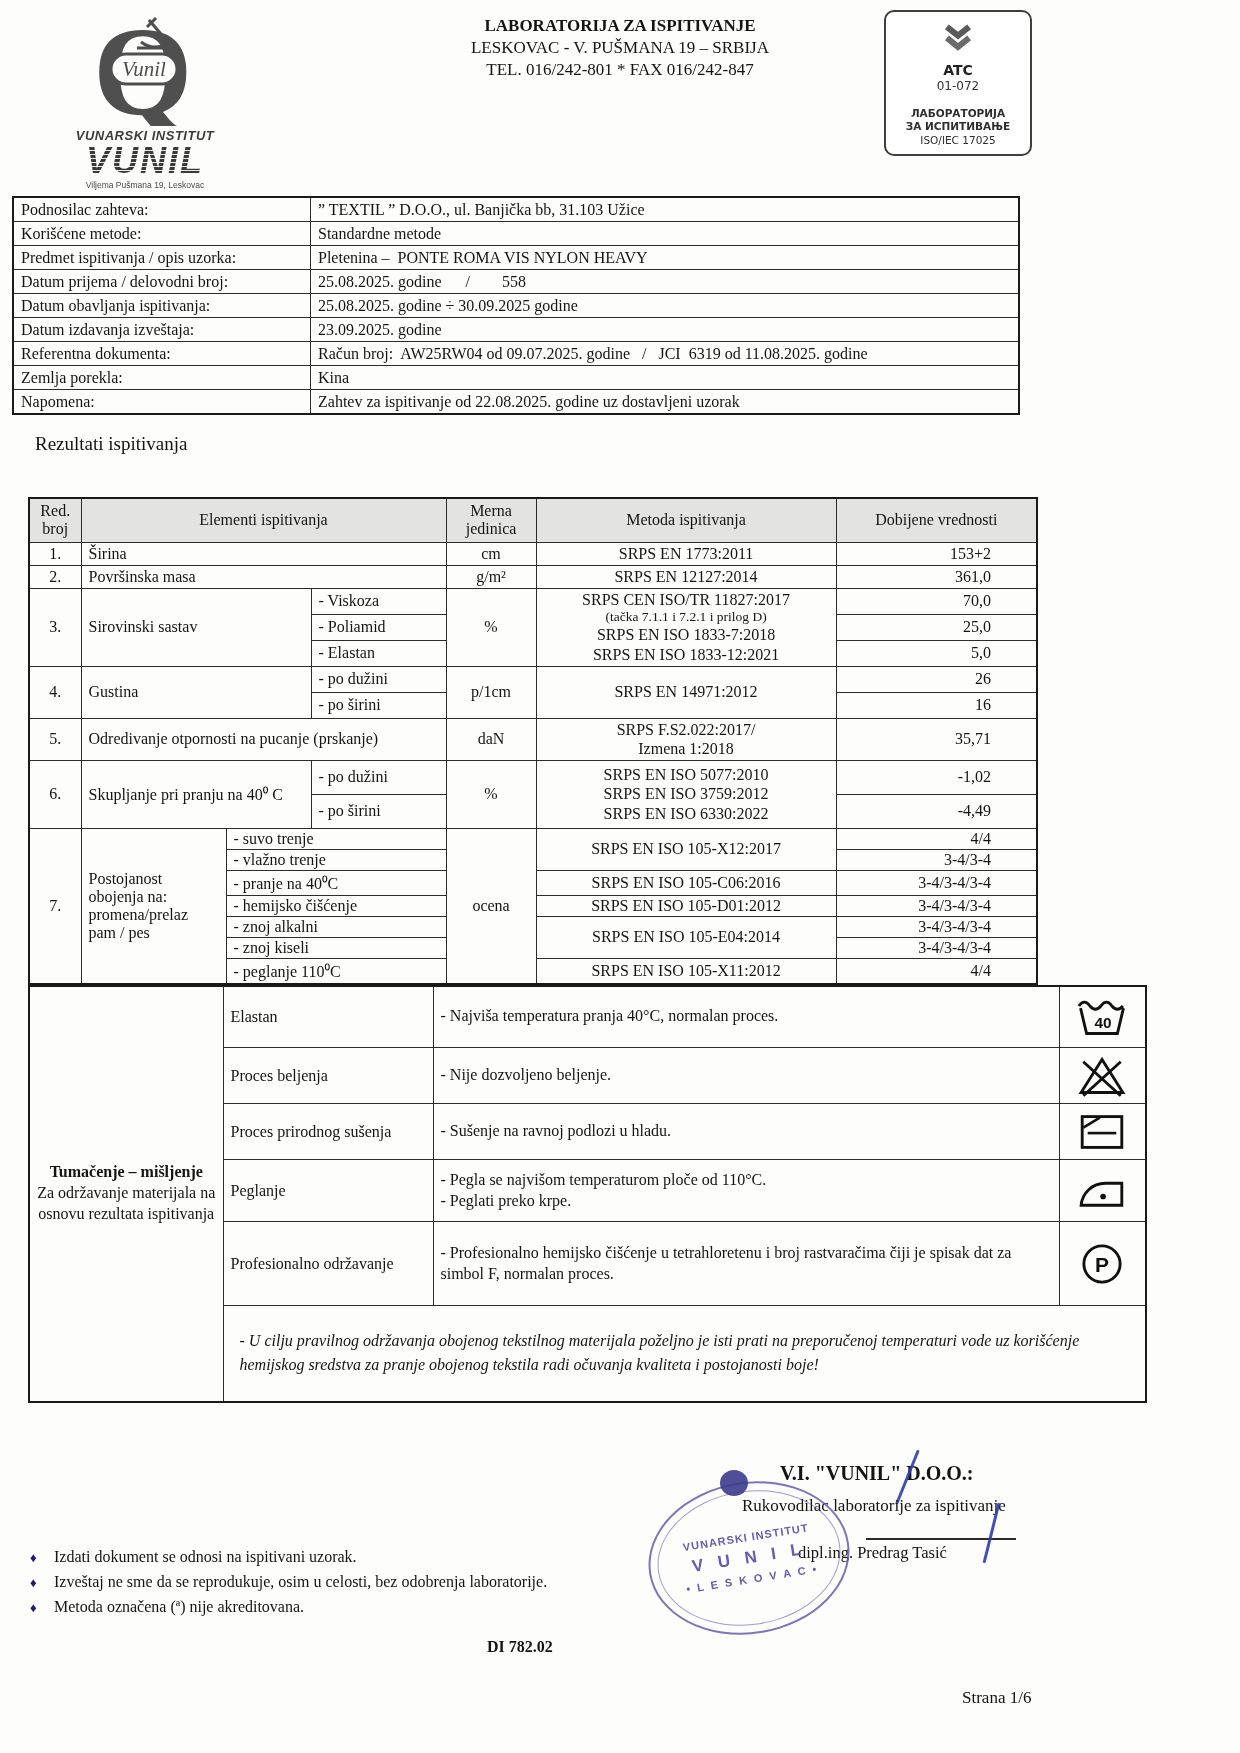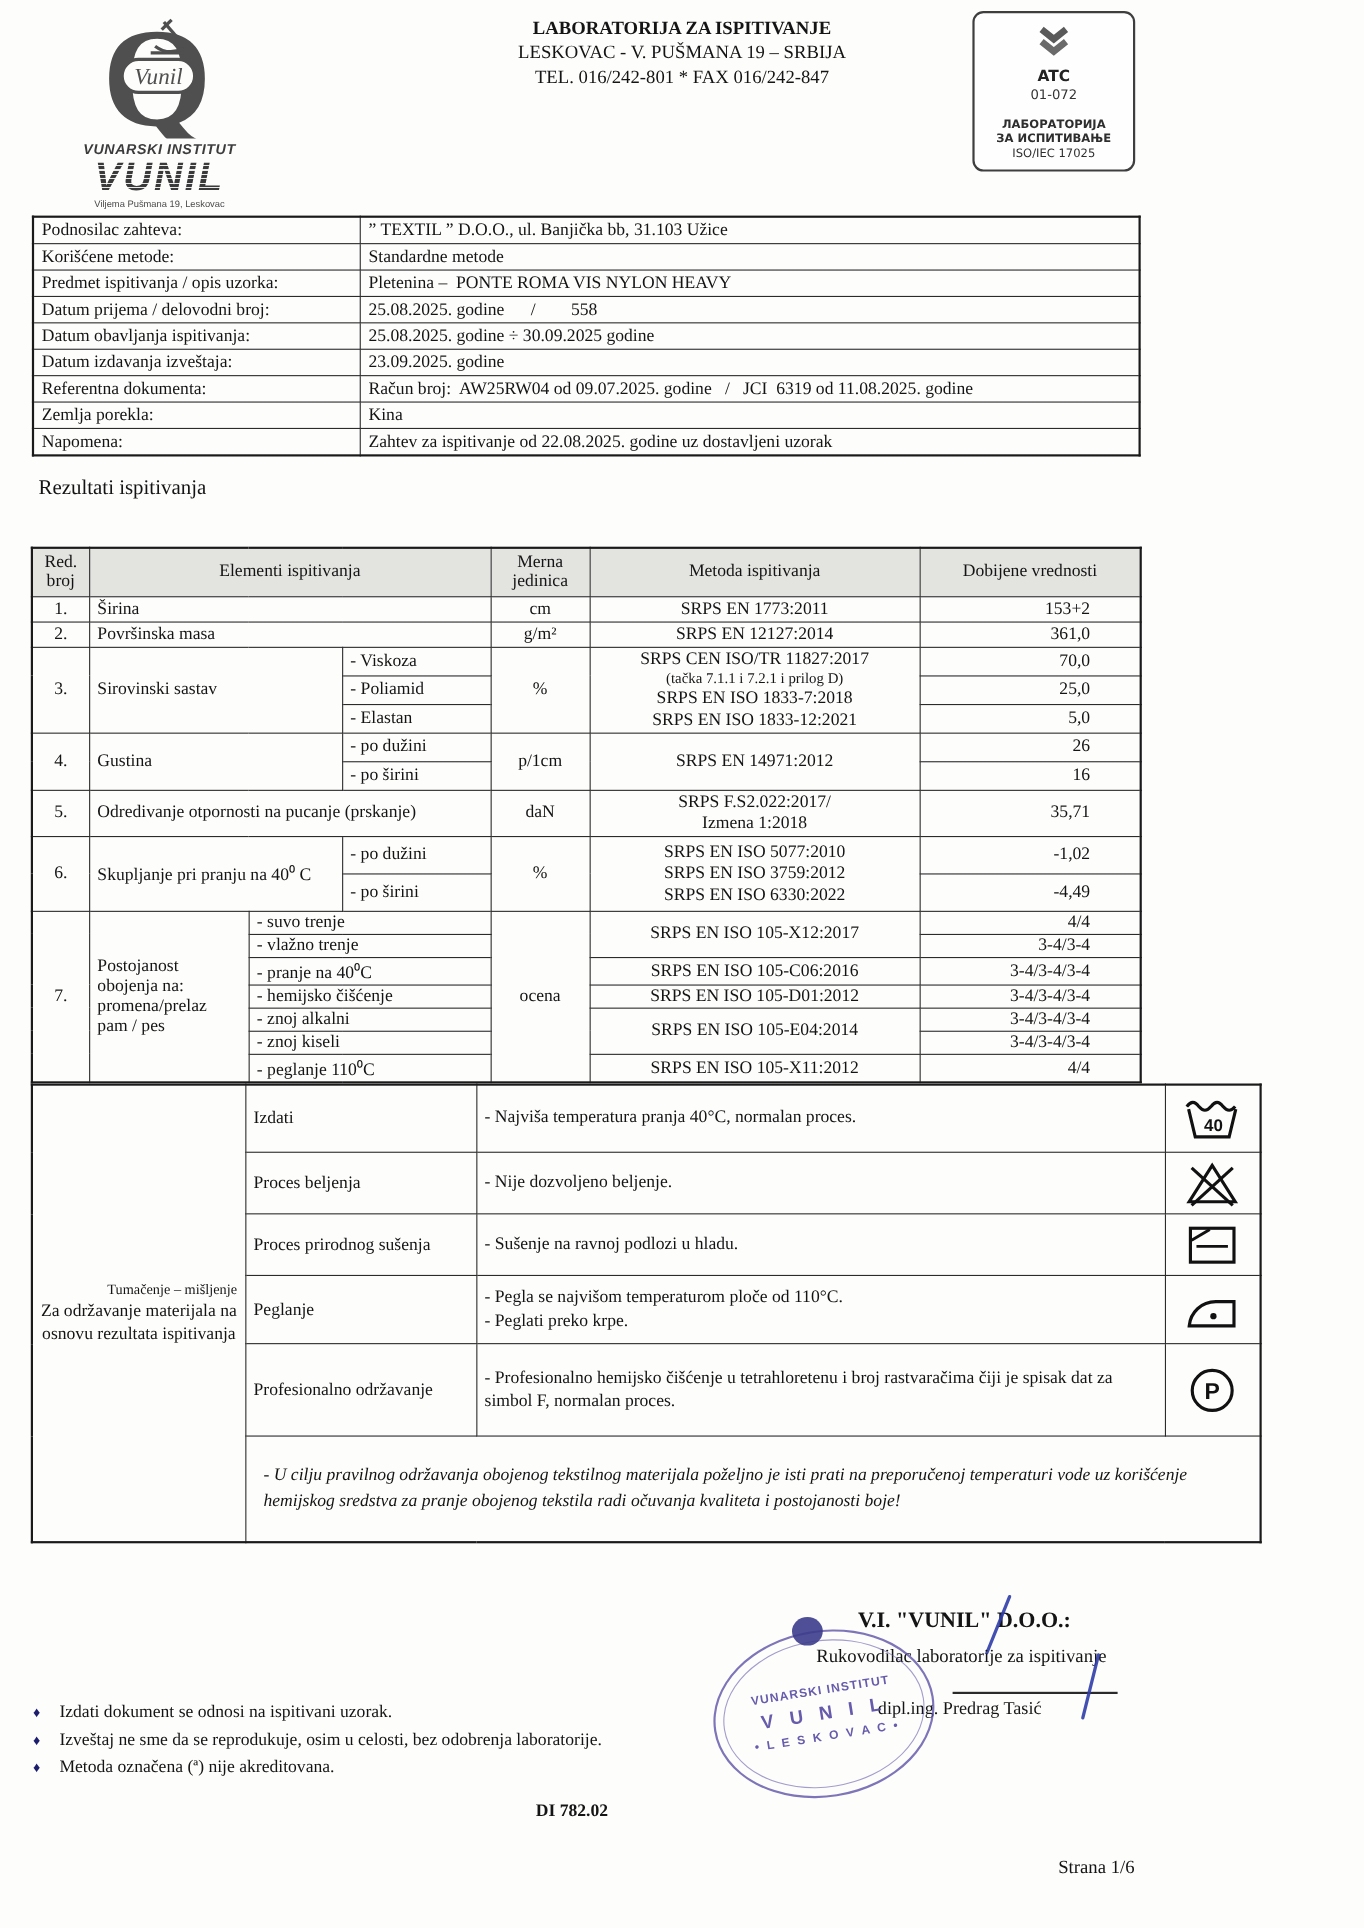--- a/index.html
+++ b/index.html
@@ -30,39 +30,39 @@
   .badge-code{font-size:12px;color:#333;margin-top:1px;}
   .badge-l1{font-size:10.5px;font-weight:bold;color:#2e2e2e;margin-top:14px;line-height:1.25;}
   .badge-l3{font-size:10.5px;color:#2e2e2e;margin-top:1px;}
 
   
   table.grid{border-collapse:collapse;table-layout:fixed;border:2px solid #1a1a1a;background:#fdfdfc;}
   table.grid td,table.grid th{border:1px solid #2b2b2b;padding:1px 7px;overflow:hidden;
        font-weight:normal;font-size:16px;vertical-align:middle;}
 
   
-  .info-table{margin:6px 0 0 29px;width:1008px;}
+  .info-table{margin:6px 0 0 12px;width:1008px;}
   .info-table td{height:21px;font-size:16.5px;}
   .info-label{width:282px;}
   .info-value{white-space:pre-wrap;}
 
   
   .results-heading{margin:18px 0 0 35px;font-size:19px;}
   .results-table{margin:42px 0 0 28px;width:1008px;}
   .results-table th{background:#e3e3e0;font-size:16.5px;text-align:center;}
   .cell-center{text-align:center;}
   .cell-right{text-align:right;padding-right:45px !important;}
   .cell-left{text-align:left;}
   .m-small{font-size:13.5px;}
   .m-line{line-height:1.22;}
 
   
   .care-table{margin:0 0 0 28px;width:1117px;}
   .care-left{text-align:center;vertical-align:middle;}
-  .care-left .t1{font-weight:normal;font-size:13px;text-align:right;}
+  .care-left .t1{font-weight:bold;font-size:16px;}
   .care-left .t2{font-size:16px;margin-top:2px;line-height:1.3;}
   .care-label{font-size:16.5px;}
   .care-desc{font-size:17px;line-height:1.3;}
   .care-sym{text-align:center;}
   .care-note{font-style:italic;font-size:15.5px;line-height:1.5;padding:10px 16px !important;vertical-align:top;}
   .sym-svg{display:inline-block;vertical-align:middle;}
 
   
   .f-abs{position:absolute;}
   .company{left:780px;top:1462px;font-size:20px;font-weight:bold;}
@@ -316,21 +316,21 @@
         <col style="width:210px">
         <col style="width:626px">
         <col style="width:87px">
       </colgroup>
     <tbody>
       <tr style="height:62px">
         <td rowspan="6" class="care-left">
           <div class="t1">Tumačenje – mišljenje</div>
           <div class="t2">Za održavanje materijala na osnovu rezultata ispitivanja</div>
         </td>
-        <td class="care-label">Izdati</td>
+        <td class="care-label">Elastan</td>
         <td class="care-desc">-  Najviša temperatura pranja 40°C, normalan proces.</td>
         <td class="care-sym">
           <svg class="sym-svg" width="54" height="44" viewBox="0 0 48 40">
             <path d="M3 10 Q8 3 13 10 Q18 16 23 10 Q28 3 33 10 Q38 16 43 10" stroke="#111" stroke-width="2.6" fill="none"></path>
             <path d="M4.5 12 L10 35 L38 35 L43.5 12" stroke="#111" stroke-width="2.6" fill="none"></path>
             <text x="25" y="30" text-anchor="middle" font-family="Liberation Sans, sans-serif" font-size="14" font-weight="bold" fill="#111">40</text>
           </svg>
         </td>
       </tr>
       <tr style="height:56px">

